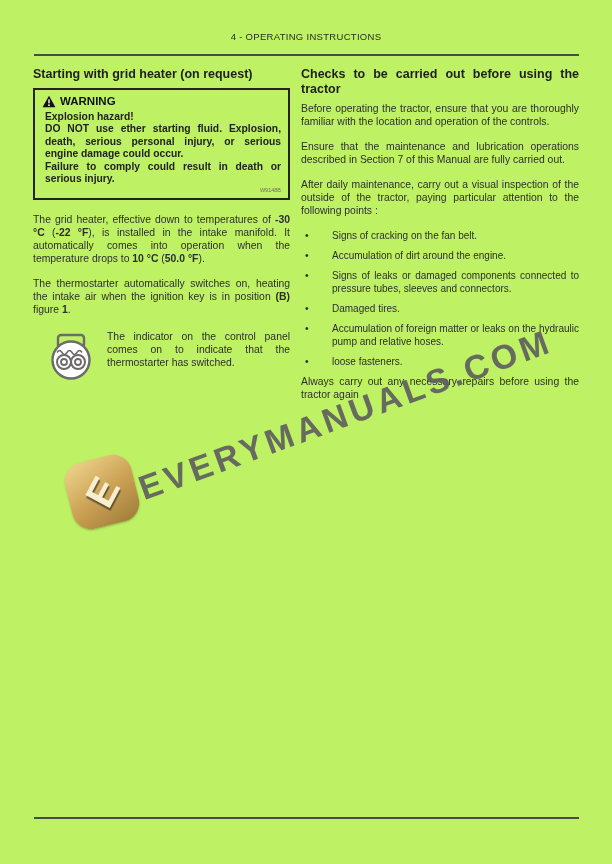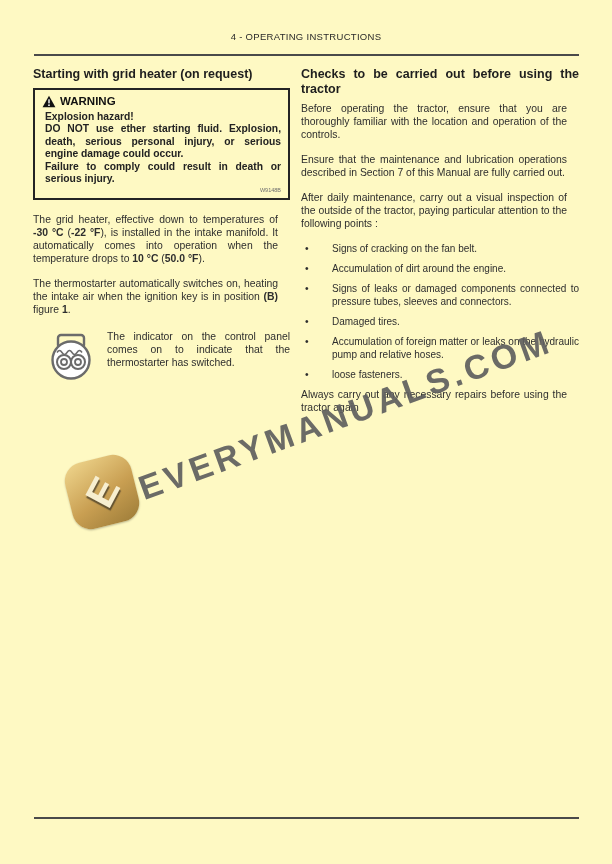--- a/index.html
+++ b/index.html
@@ -1,20 +1,20 @@
 <!DOCTYPE html>
 <html style="--wm-color: #5f5f5f; --wm-gold-light: #ecd188; --wm-gold-dark: #9d7c38;"><head>
 <meta charset="utf-8">
 <style>
   html,body{margin:0;padding:0;background:#e8e8e8;}
   .page{
     position:relative;
     width:612px;height:864px;
     margin:0 auto;
-    background:#fef9c3;
+    background:#bef264;
     font-family:"Liberation Sans", sans-serif;
     color:#2e2e2e;
     overflow:hidden;
   }
   
   .header-title{
     position:absolute;top:31px;left:0;width:100%;
     text-align:center;font-size:9.5px;letter-spacing:.3px;color:#2a2a2a;
   }
   .header-rule{
@@ -35,21 +35,21 @@
     display:flex;gap:11px;
   }
   .col-left{width:257px;flex:0 0 257px;}
   .col-right{flex:1;min-width:0;}
   h2.heading{
     font-size:12.5px;font-weight:bold;color:#1e1e1e;
     margin:3px 0 6px 0;line-height:14.5px;text-align:justify;
   }
   p.body{
     font-size:10.4px;line-height:13px;text-align:justify;
-    margin:0 12px 12px 0;color:#2e2e2e;
+    margin:0 0 12px 0;color:#2e2e2e;
   }
   
   .warning-box{
     border:2px solid #242424;
     padding:5px 7px 4px 7px;
     margin:0 0 13px 0;
   }
   .warning-head{
     display:flex;align-items:center;gap:4px;
     font-size:11.5px;font-weight:bold;color:#111;

